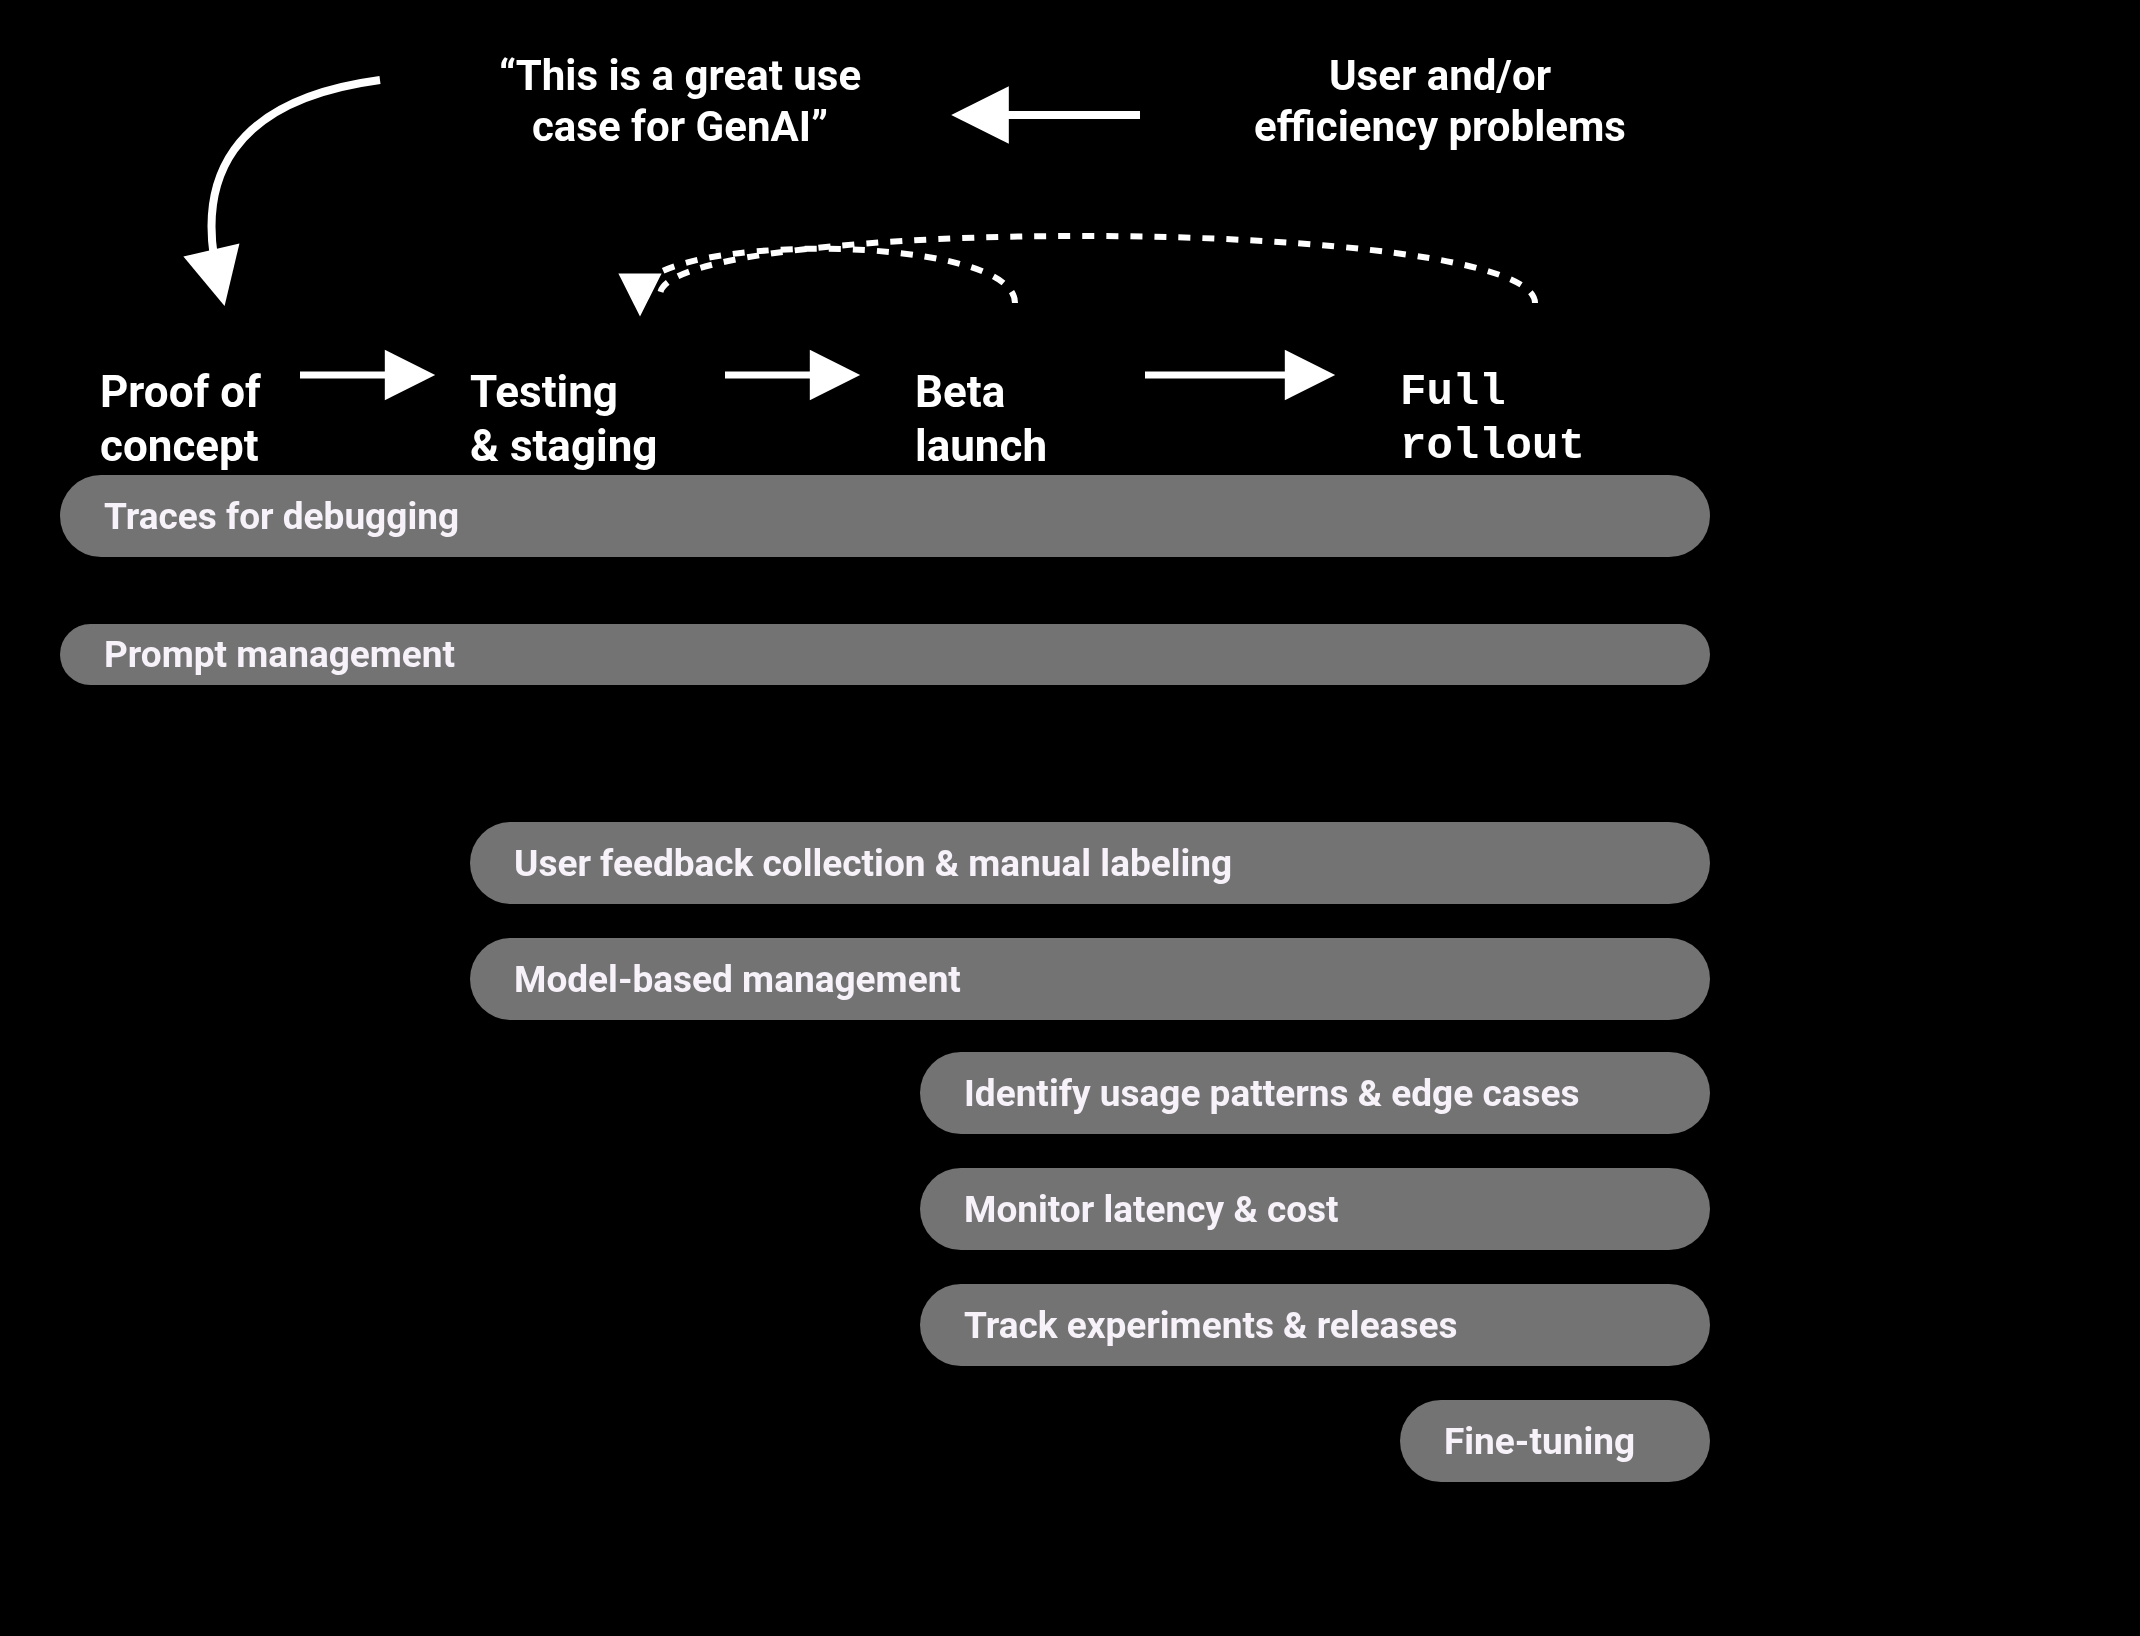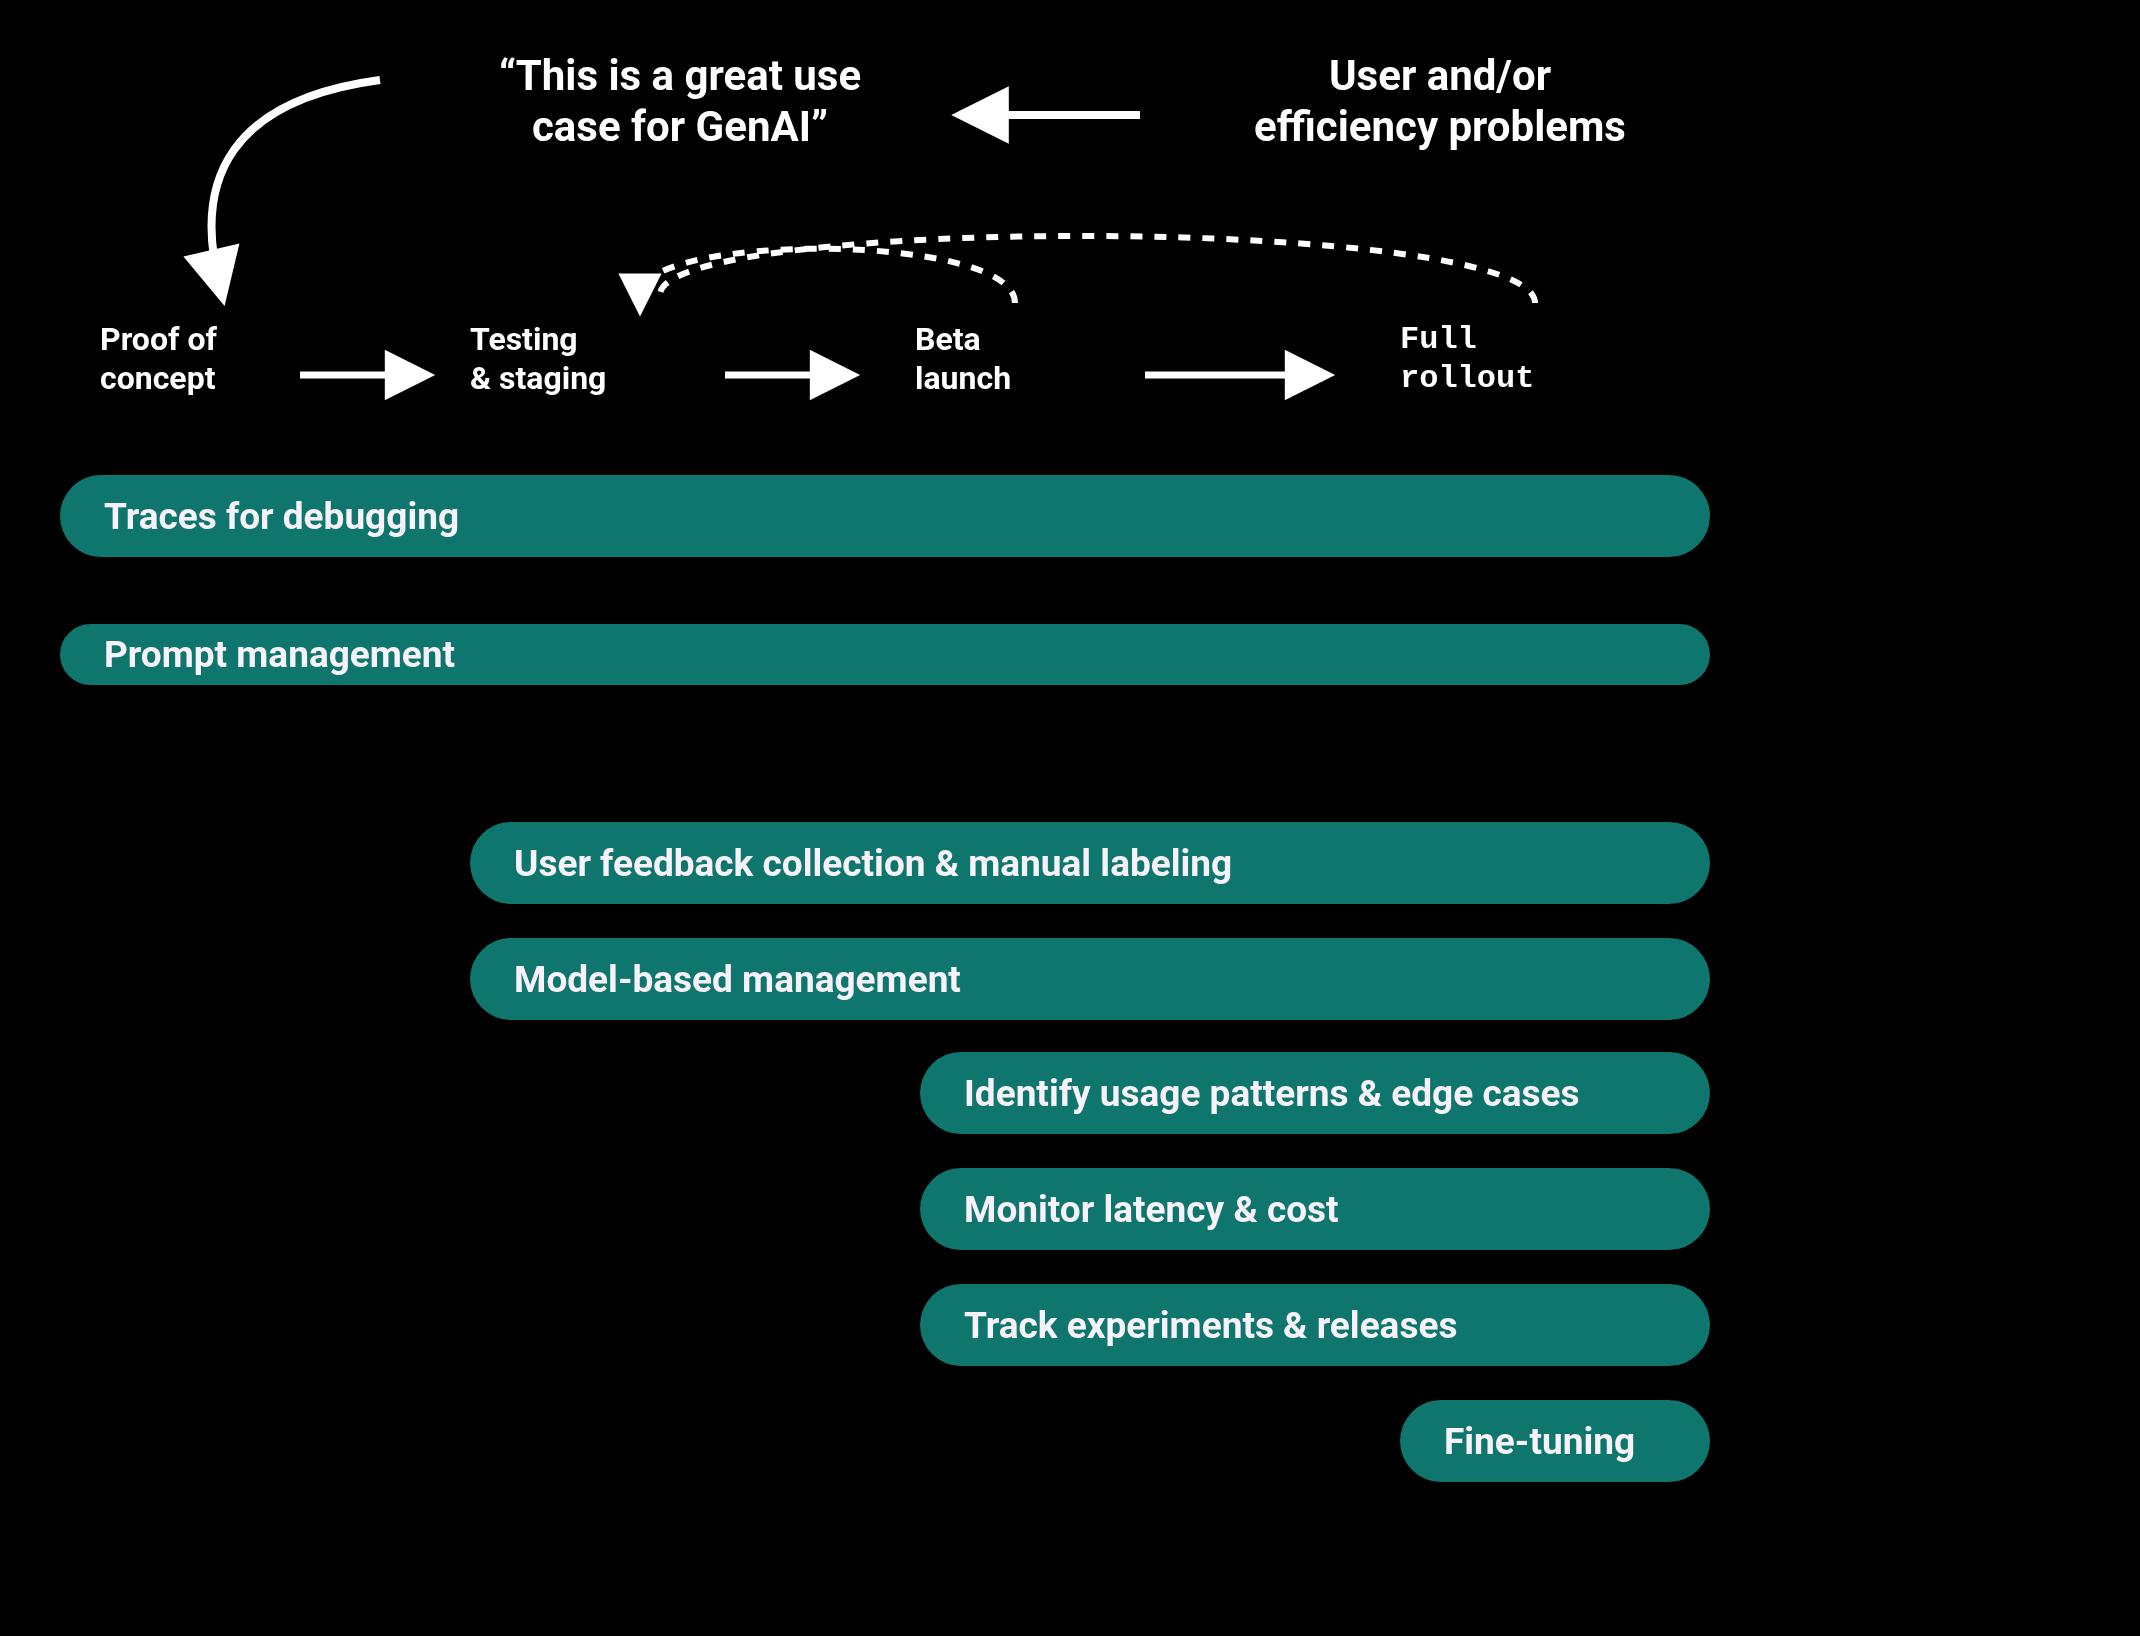--- a/index.html
+++ b/index.html
@@ -19,31 +19,31 @@
   }
   .label {
     position: absolute;
     font-weight: 700;
     line-height: 1.22;
     text-align: center;
   }
   .label-left { text-align: left; }
   .pill {
     position: absolute;
-    background: #0f766e;
+    background: #737373;
     color: #F7F2F9;
     border-radius: 48px;
     display: flex;
     align-items: center;
     padding-left: 44px;
     font-weight: 700;
     font-size: 37px;
   }
   .qtop { font-size: 42px; }
-  .stage { font-size: 32px; }
+  .stage { font-size: 44px; margin-top: 46px; }
   svg.arrows { position:absolute; inset:0; pointer-events:none; }
 </style>
 </head>
 <body>
 
 <div class="canvas">
 
   <svg class="arrows" viewBox="0 0 2140 1636" xmlns="http://www.w3.org/2000/svg">
     <defs>
       <marker id="ah" viewBox="0 0 20 20" refX="10" refY="10" markerWidth="9" markerHeight="9" orient="auto-start-reverse">

